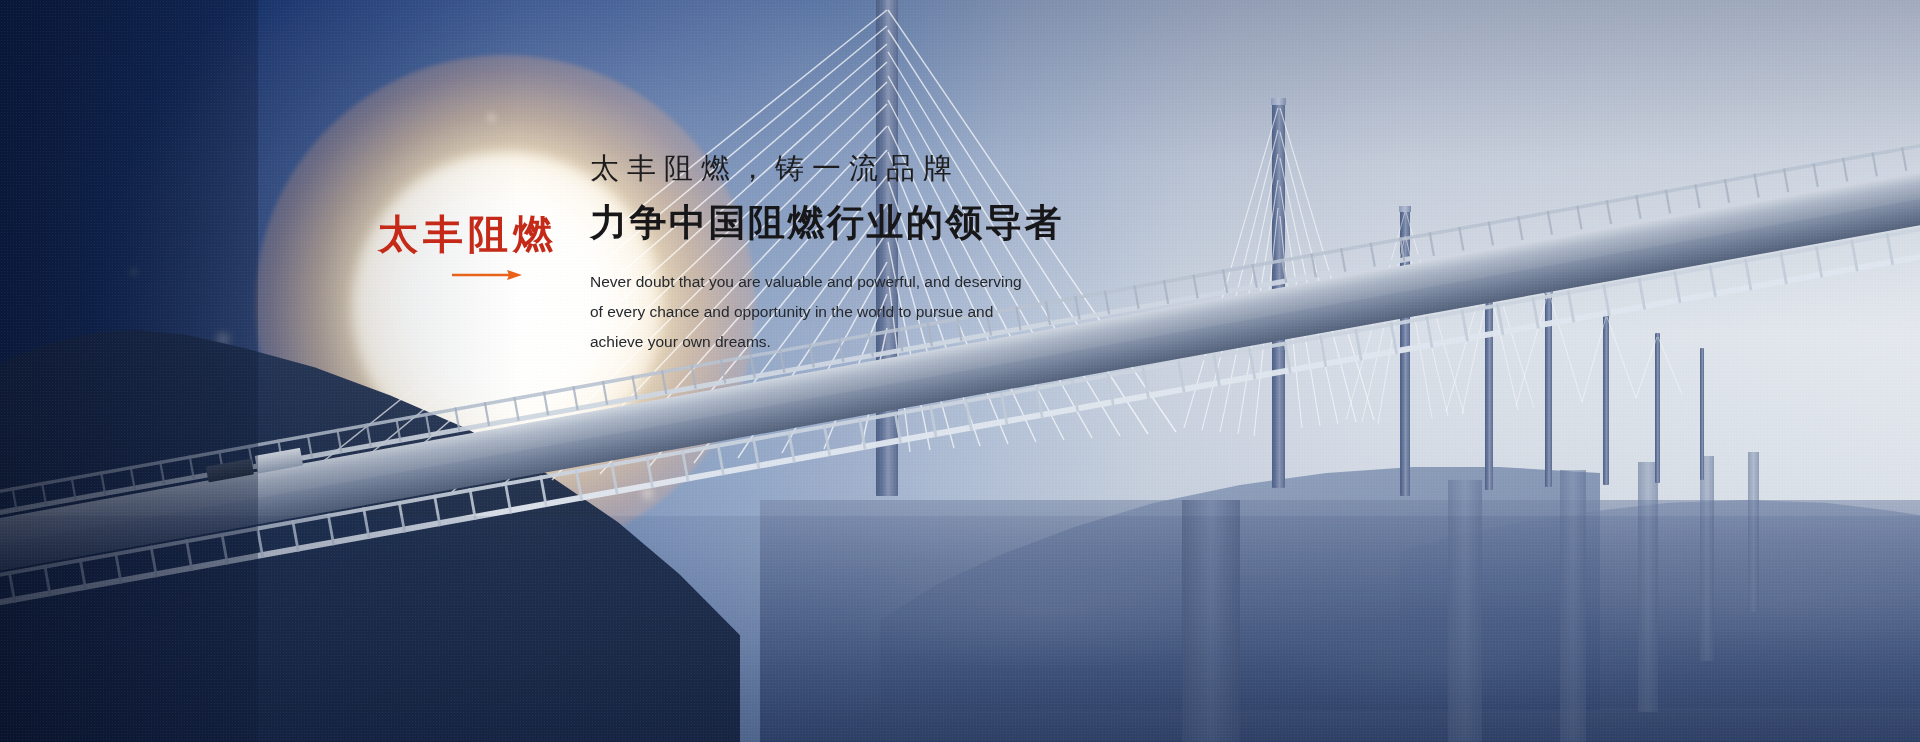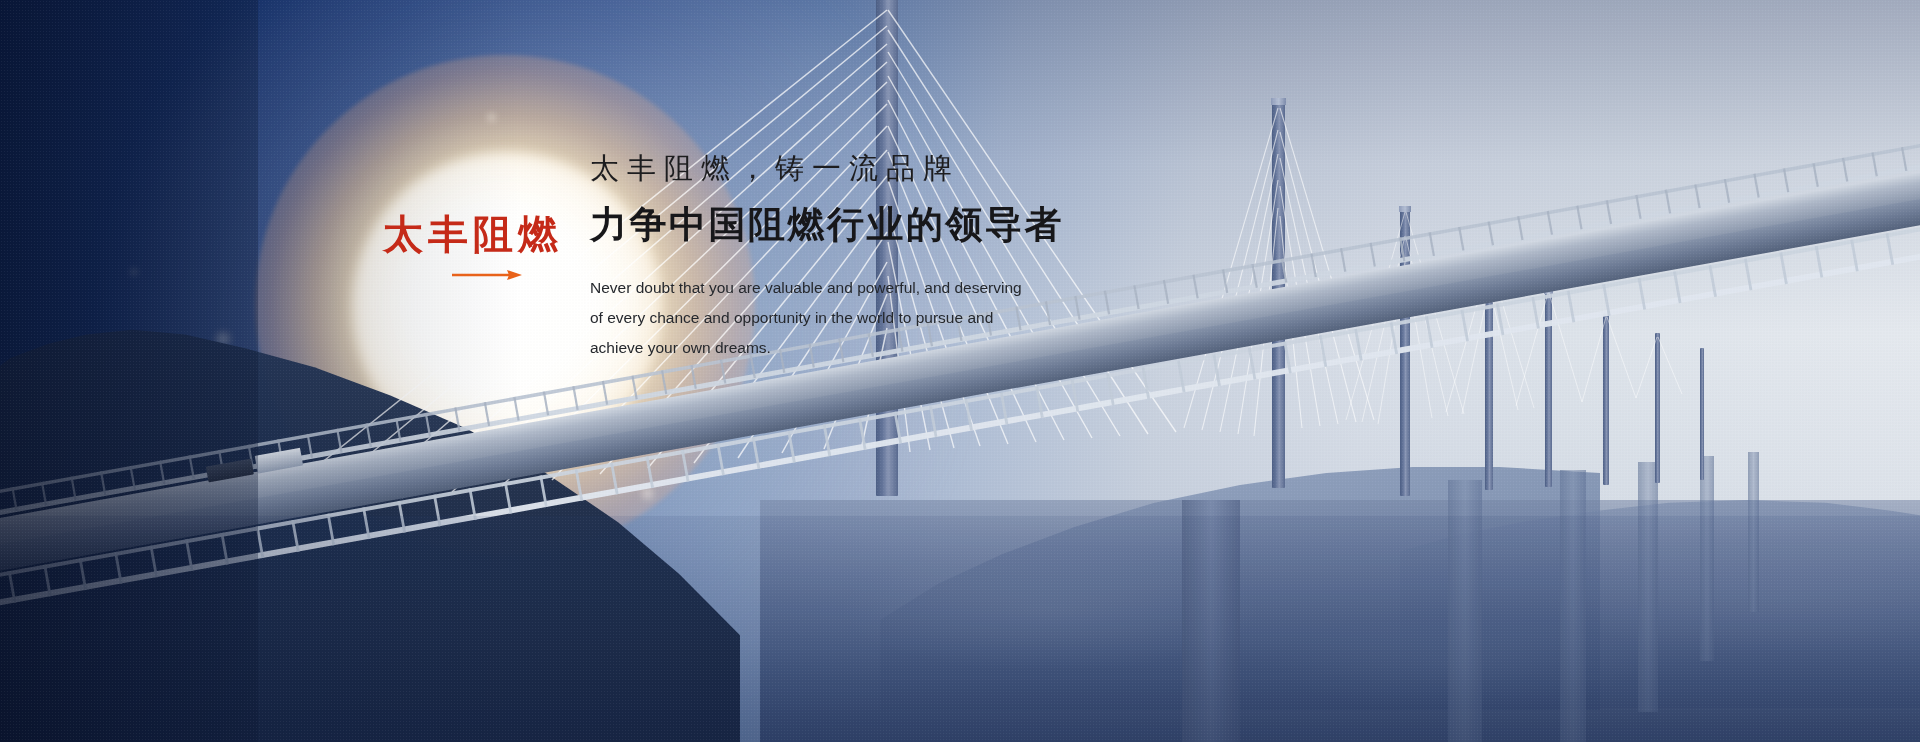--- a/index.html
+++ b/index.html
@@ -190,21 +190,21 @@
     position:absolute; inset:0;
     background-image:
       radial-gradient(rgba(255,255,255,0.055) 0.6px, transparent 0.7px),
       radial-gradient(rgba(0,0,0,0.035) 0.6px, transparent 0.7px);
     background-size:3px 3px, 3px 3px;
     background-position:0 0, 1.5px 1.5px;
   }
 
   
   .logo-block {
-    position:absolute; left:378px; top:214px; width:190px; text-align:center;
+    position:absolute; left:378px; top:214px; width:190px; 
   }
   .logo-text {
     font-family:"DejaVu Sans", sans-serif;
     font-size:40px; font-weight:bold;
     letter-spacing:5px;
     line-height:1;
     white-space:nowrap;
   }
   .logo-arrow {
     position:absolute; left:452px; top:268px; width:70px; height:14px;
@@ -215,34 +215,34 @@
   }
   .sub-head {
     font-family:"DejaVu Sans", sans-serif;
     font-size:29px; font-weight:400;
     letter-spacing:8px;
     color:#1d1d1f;
     line-height:1.25;
     white-space:nowrap;
   }
   .main-head {
-    font-family:Liberation Sans, sans-serif;
+    font-family:Liberation Mono, monospace;
     font-size:37px; font-weight:bold;
     letter-spacing:2.5px;
     color:#17171a;
     line-height:1.25;
     margin-top:16px;
     white-space:nowrap;
   }
   .para {
     font-family:"Liberation Sans", sans-serif;
     font-size:15.5px; font-weight:400;
     color:#25282d;
     line-height:1.95;
-    margin-top:24px;
+    margin-top:18px;
     white-space:pre-line;
     max-width:470px;
   }
 </style>
 </head>
 <body>
 
 <div id="banner">
 
   <div class="sky"></div>

